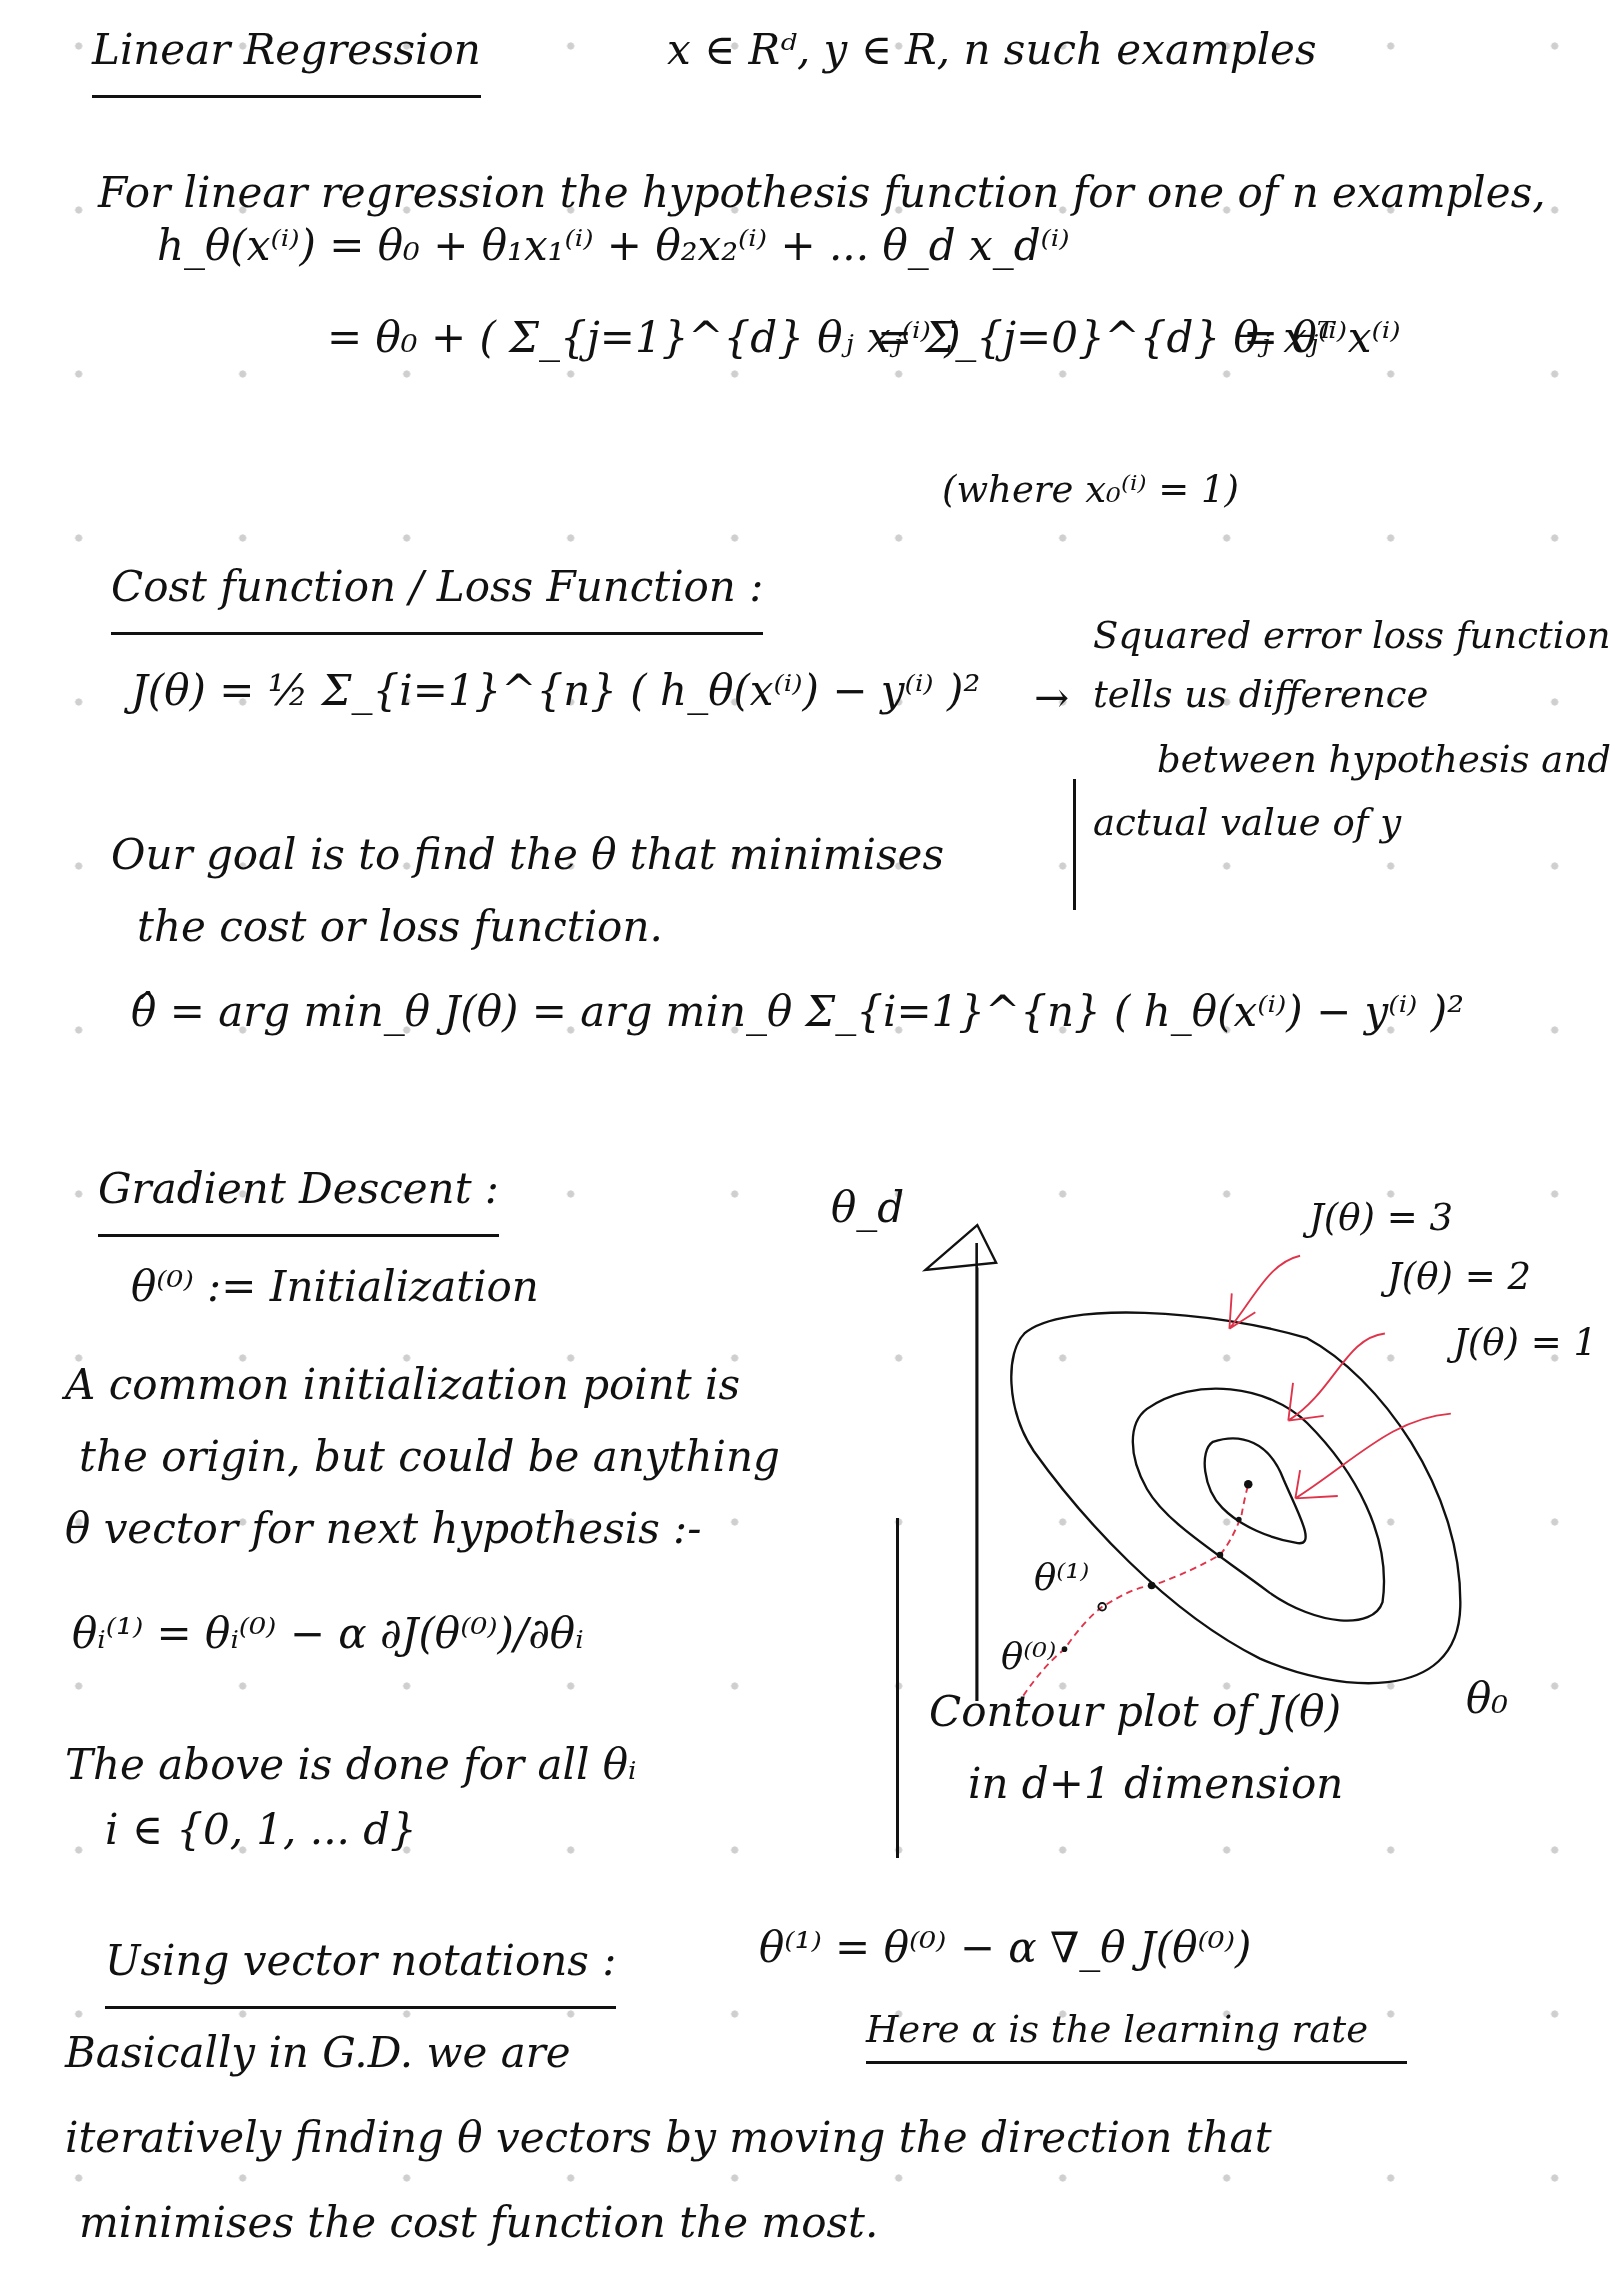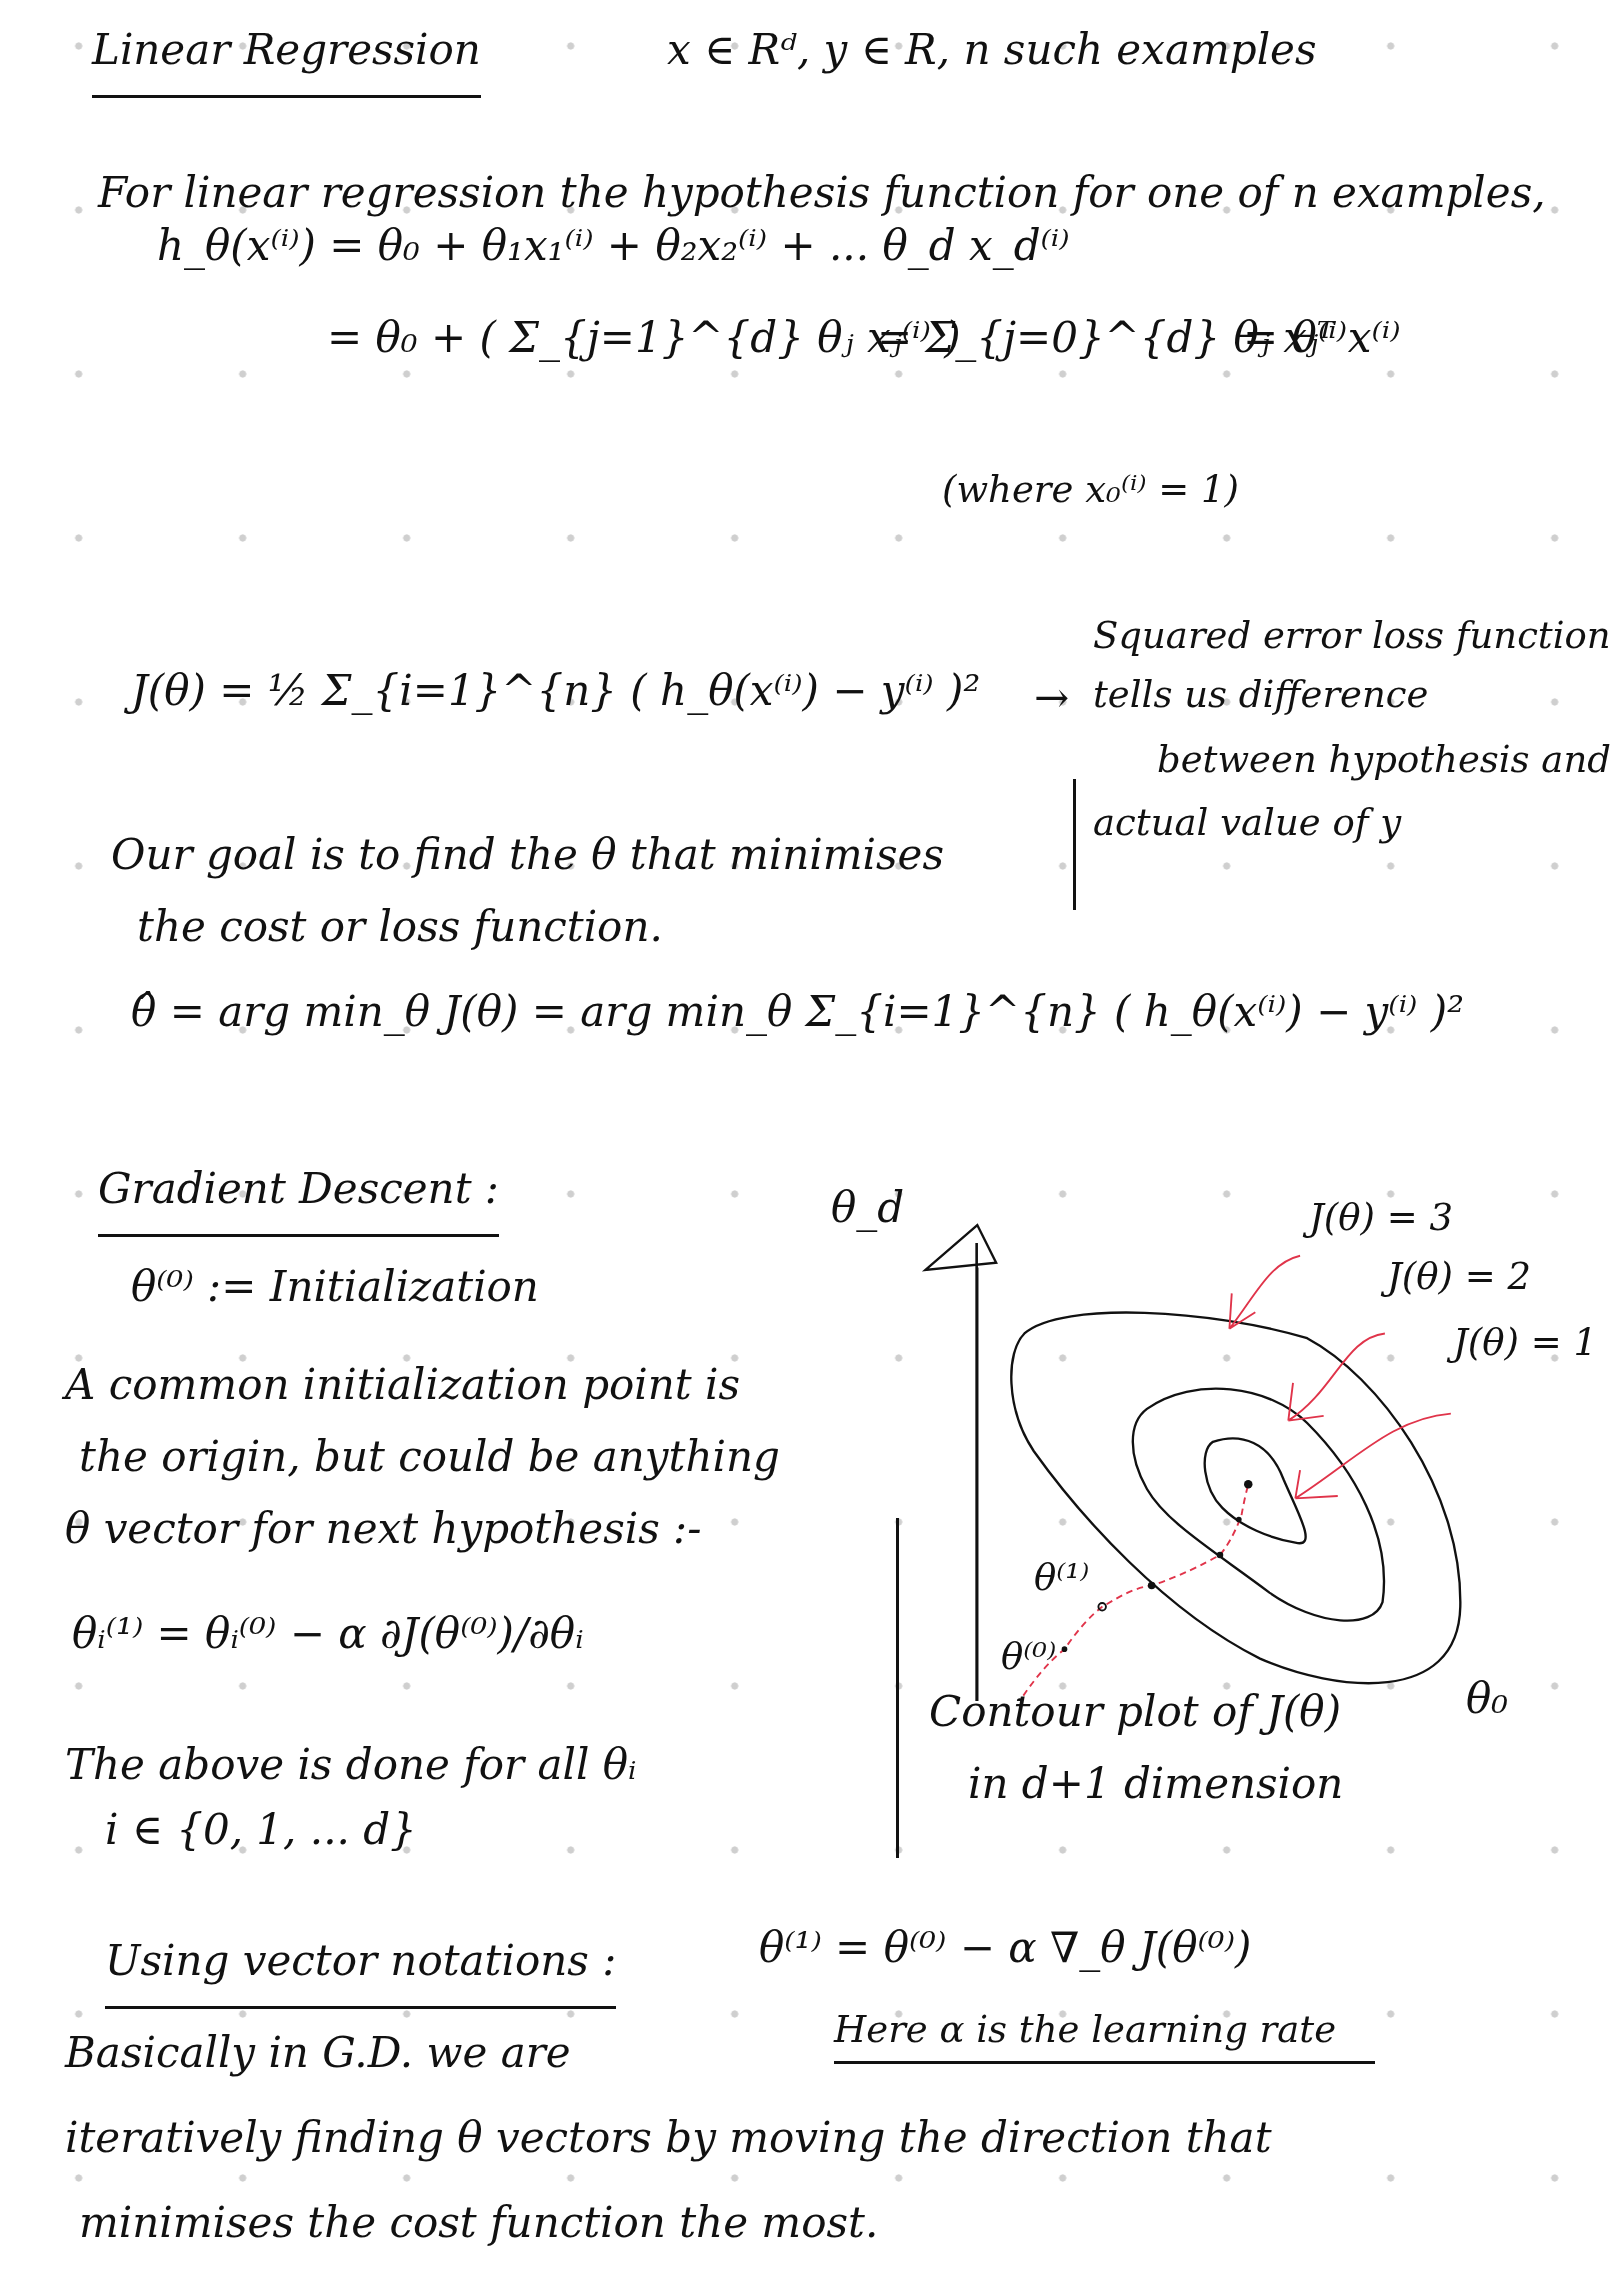--- a/index.html
+++ b/index.html
@@ -26,20 +26,21 @@
 
   <div class="hw underline" style="left:92px; top:26px;">Linear Regression</div>
   <div class="hw math" style="left:667px; top:26px;">x ∈ Rᵈ, y ∈ R, n such examples</div>
   <div class="hw" style="left:98px; top:151px;margin-top:18px;">For linear regression the hypothesis function for one of n examples,</div>
   <div class="hw math" style="left:157px; top:222px;">h_θ(x⁽ⁱ⁾) = θ₀ + θ₁x₁⁽ⁱ⁾ + θ₂x₂⁽ⁱ⁾ + ... θ_d x_d⁽ⁱ⁾</div>
   <div class="hw math" style="left:327px; top:314px;">= θ₀ + ( Σ_{j=1}^{d} θⱼ xⱼ⁽ⁱ⁾ )</div>
   <div class="hw math" style="left:877px; top:314px;">= Σ_{j=0}^{d} θⱼ xⱼ⁽ⁱ⁾</div>
   <div class="hw math" style="left:1243px; top:314px;">= θᵀ x⁽ⁱ⁾</div>
   <div class="hw math sm" style="left:942px; top:445px;margin-top:24px;">(where x₀⁽ⁱ⁾ = 1)</div>
 
+  <div class="hw underline" style="left:111px; top:563px;">Cost function / Loss Function :</div>
   <div class="hw math" style="left:131px; top:667px;">J(θ) = ½ Σ_{i=1}^{n} ( h_θ(x⁽ⁱ⁾) − y⁽ⁱ⁾ )²</div>
   <div class="hw" style="left:1034px; top:674px;">→</div>
   <div class="hw sm" style="left:1093px; top:615px;">Squared error loss function</div>
   <div class="hw sm" style="left:1093px; top:674px;">tells us difference</div>
   <div class="hw sm" style="left:1157px; top:739px;">between hypothesis and</div>
   <div class="hw sm" style="left:1093px; top:802px;">actual value of y</div>
   <div class="vline" style="left:1073px; top:779px; height:131px;"></div>
   <div class="hw" style="left:111px; top:831px;">Our goal is to find the θ that minimises</div>
   <div class="hw" style="left:137px; top:903px;">the cost or loss function.</div>
   <div class="hw math" style="left:131px; top:988px;">θ̂ = arg min_θ J(θ) = arg min_θ Σ_{i=1}^{n} ( h_θ(x⁽ⁱ⁾) − y⁽ⁱ⁾ )²</div>
@@ -48,21 +49,21 @@
   <div class="hw math" style="left:131px; top:1263px;">θ⁽⁰⁾ := Initialization</div>
   <div class="hw" style="left:65px; top:1361px;">A common initialization point is</div>
   <div class="hw" style="left:79px; top:1433px;">the origin, but could be anything</div>
   <div class="hw" style="left:65px; top:1505px;">θ vector for next hypothesis :-</div>
   <div class="hw math" style="left:72px; top:1610px;">θᵢ⁽¹⁾ = θᵢ⁽⁰⁾ − α ∂J(θ⁽⁰⁾)/∂θᵢ</div>
   <div class="vline" style="left:896px; top:1518px; height:340px;"></div>
   <div class="hw" style="left:65px; top:1741px;">The above is done for all θᵢ</div>
   <div class="hw math" style="left:105px; top:1806px;">i ∈ {0, 1, ... d}</div>
   <div class="hw underline" style="left:105px; top:1937px;">Using vector notations :</div>
   <div class="hw math" style="left:759px; top:1924px;">θ⁽¹⁾ = θ⁽⁰⁾ − α ∇_θ J(θ⁽⁰⁾)</div>
-  <div class="hw sm" style="left:834px; top:2009px; border-bottom:3.3px solid #111; padding-bottom:9.2px; padding-right:39px;">Here α is the learning rate</div>
+  <div class="hw sm" style="left:866px; top:2009px; border-bottom:3.3px solid #111; padding-bottom:9.2px; padding-right:39px;">Here α is the learning rate</div>
   <div class="hw" style="left:65px; top:2029px;">Basically in G.D. we are</div>
   <div class="hw" style="left:65px; top:2114px;">iteratively finding θ vectors by moving the direction that</div>
   <div class="hw" style="left:79px; top:2199px;">minimises the cost function the most.</div>
 
   <div class="hw math" style="left:831px; top:1184px;text-align:center;">θ_d</div>
   <div class="hw math" style="left:1466px; top:1675px;">θ₀</div>
   <div class="hw math sm" style="left:1001px; top:1636px;">θ⁽⁰⁾</div>
   <div class="hw math sm" style="left:1034px; top:1557px;">θ⁽¹⁾</div>
   <div class="hw math sm" style="left:1309px; top:1197px;">J(θ) = 3</div>
   <div class="hw math sm" style="left:1387px; top:1256px;">J(θ) = 2</div>

